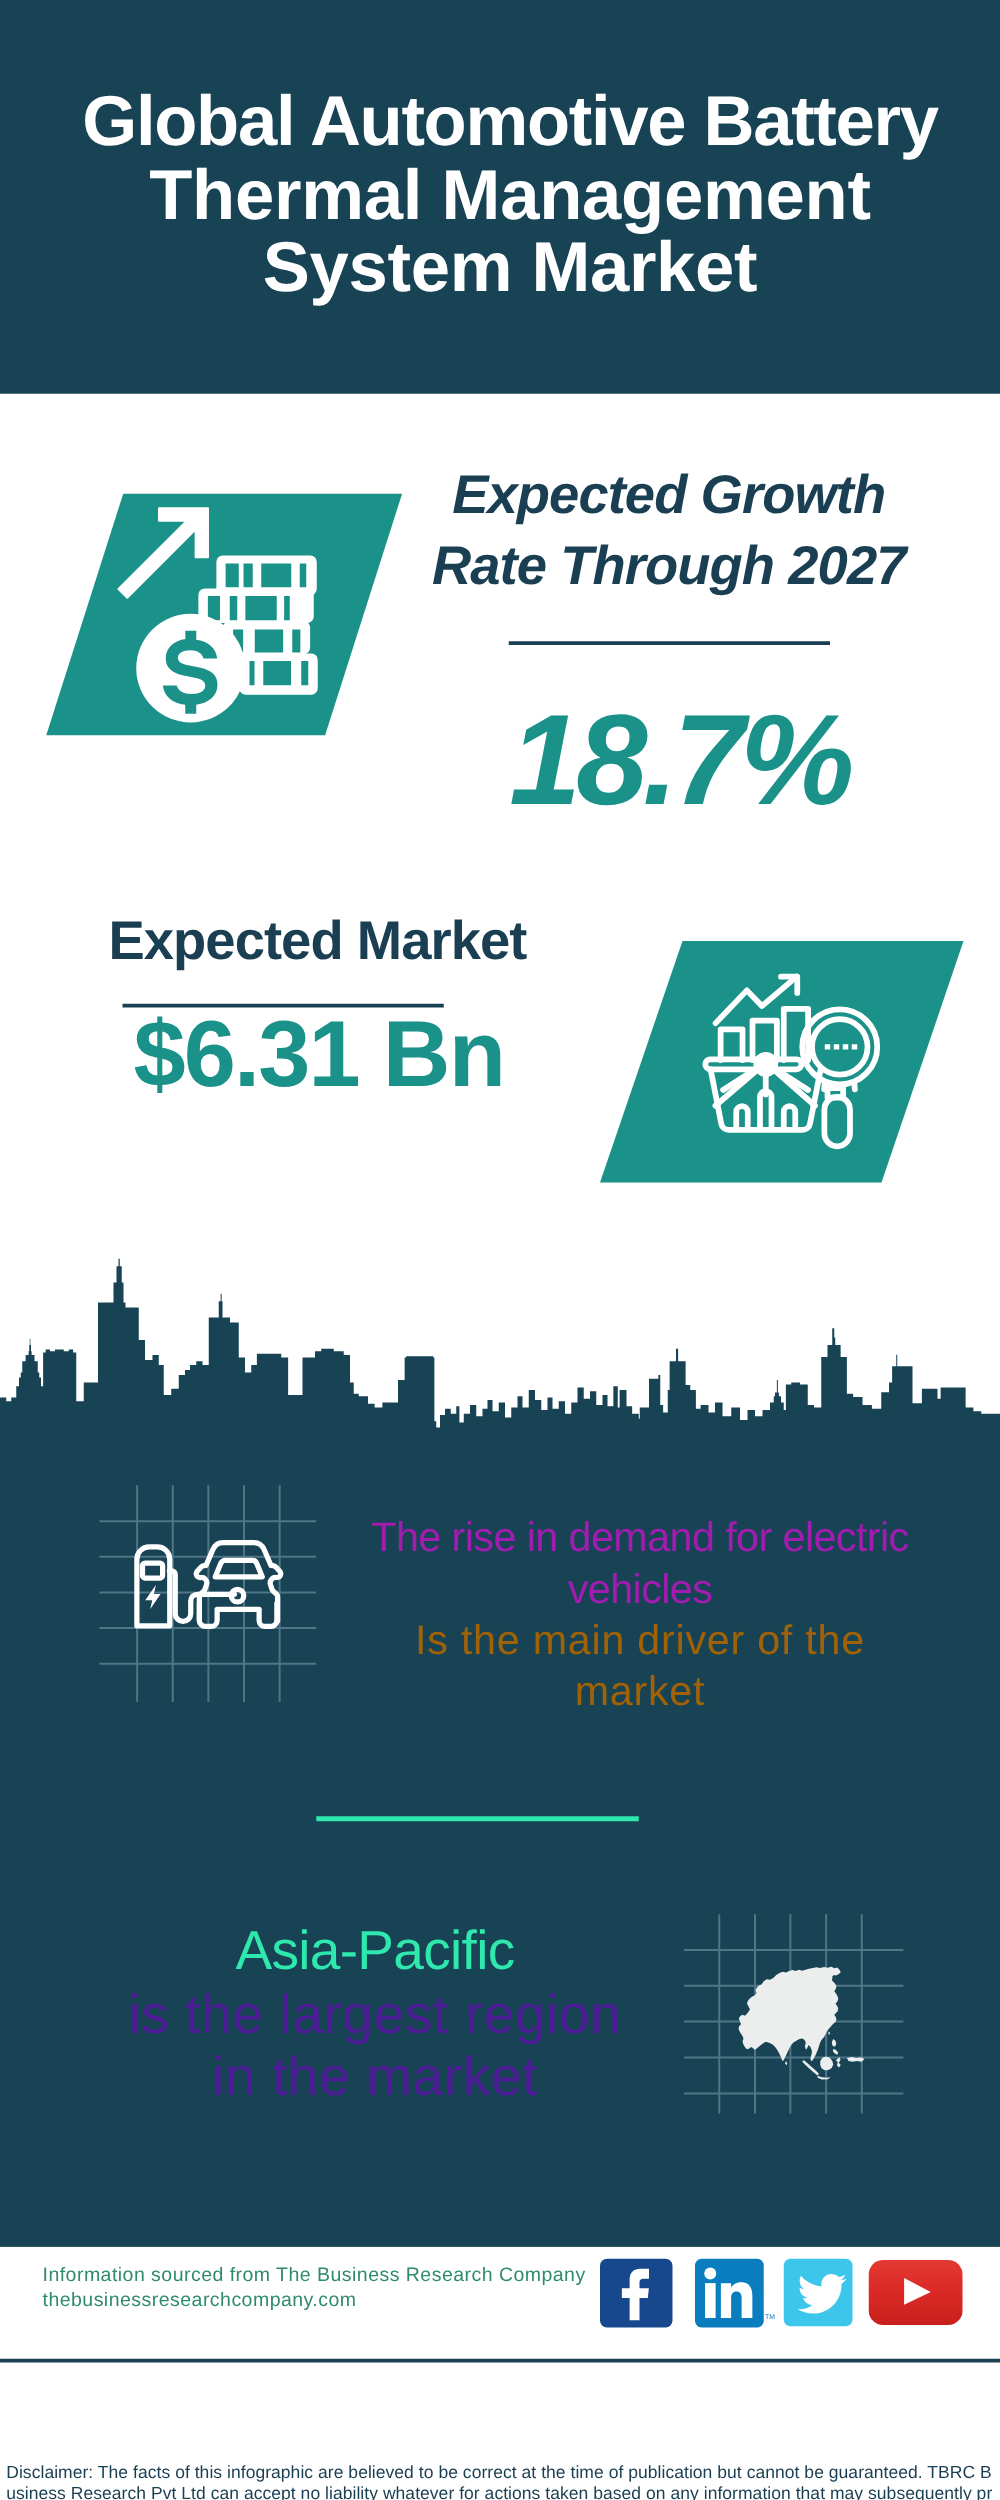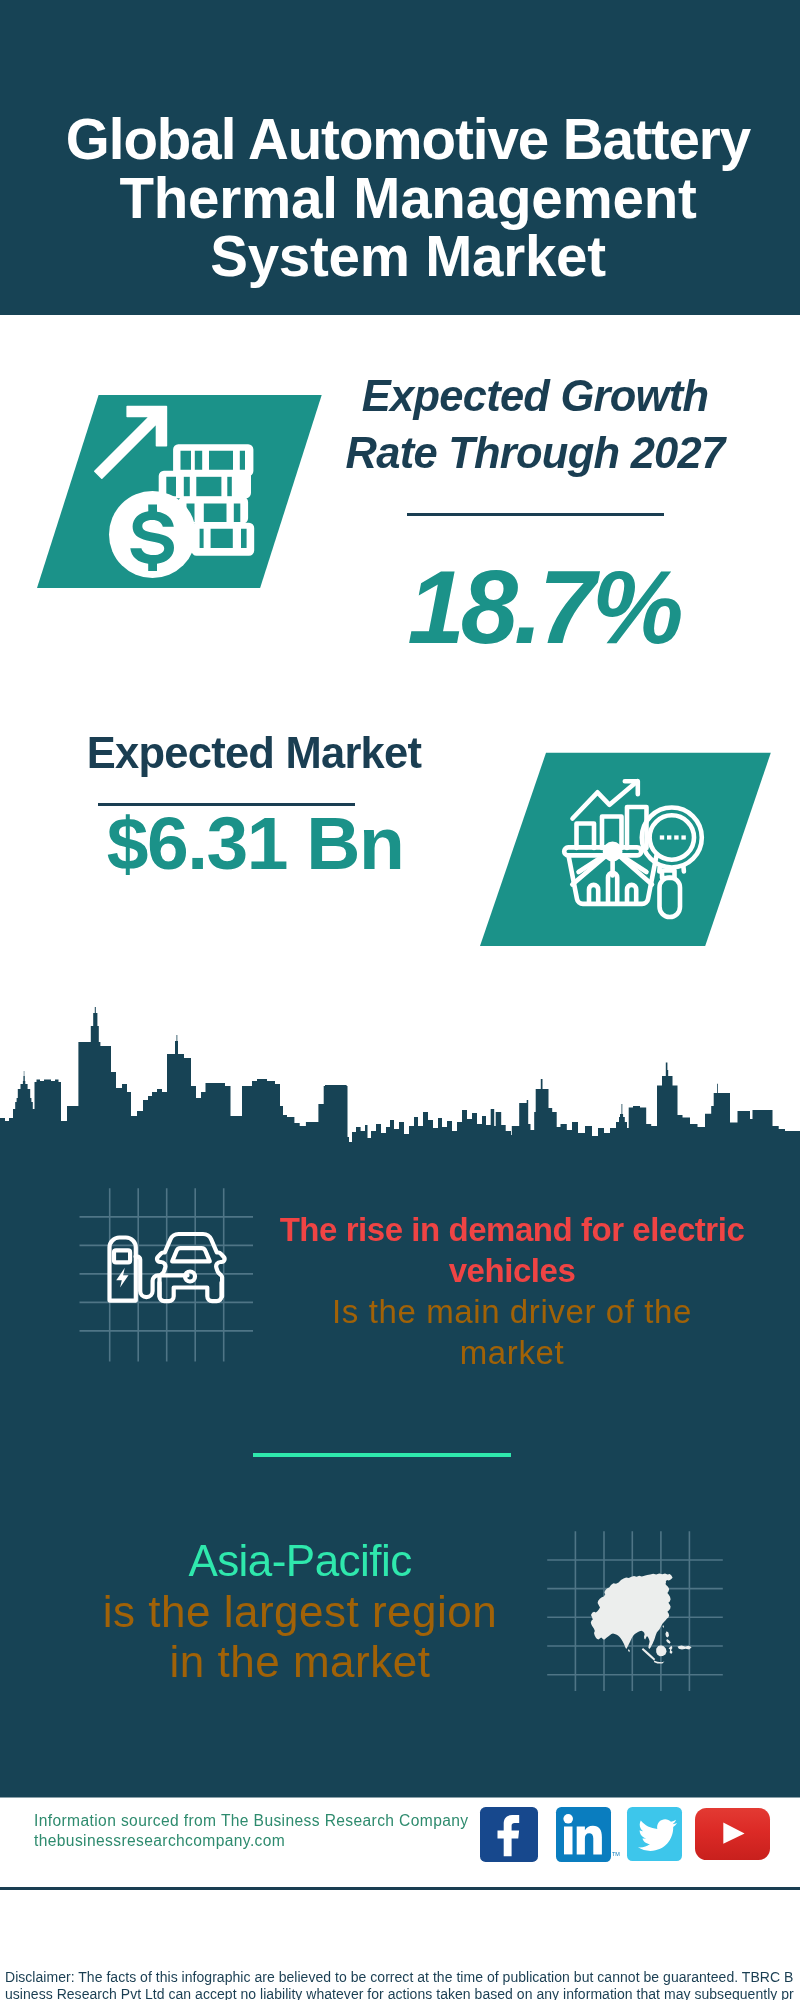--- a/index.html
+++ b/index.html
@@ -3,21 +3,21 @@
 <meta charset="utf-8">
 <style>
   html,body{margin:0;padding:0;}
   body{width:800px;height:2000px;background:#ffffff;font-family:"Liberation Sans",sans-serif;overflow:hidden;
        -webkit-font-smoothing:antialiased;}
   .page{position:relative;width:800px;height:2000px;overflow:hidden;background:#fff;}
 
   
   .header{position:absolute;left:0;top:0;width:800px;height:314.5px;background:#174355;}
   .header-title{position:absolute;left:48px;top:68px;width:720px;
-     font-size:56.5px;line-height:58.5px;font-weight:bold;color:#ffffff;text-align:center;letter-spacing:-0.2px;margin-top:43px;}
+     font-size:56.5px;line-height:58.5px;font-weight:bold;color:#ffffff;text-align:center;letter-spacing:-0.2px;}
   .header-title > div:nth-child(1){letter-spacing:-1.05px;}
   .header-title > div:nth-child(3){letter-spacing:-0.25px;}
 
   
   .stat-heading{font-size:43.5px;line-height:57px;font-weight:bold;color:#1a3e52;text-align:center;letter-spacing:-0.75px;}
   .stat-rule{height:3px;background:#1a3e52;margin:0 auto;}
   .stat-value{font-size:103px;line-height:103px;font-weight:bold;color:#1b9289;text-align:center;letter-spacing:-4px;}
 
   
   .block1-text{position:absolute;left:325px;top:368px;width:420px;font-style:italic;}
@@ -33,29 +33,29 @@
 
   
   .darkbody{position:absolute;left:0;top:1000px;width:800px;height:800px;overflow:hidden;}
   .darkbody svg{position:absolute;left:0;top:0;}
 
   
   .ev-icon{position:absolute;left:78px;top:1186px;width:176px;height:176px;}
   .ev-text{position:absolute;left:256px;top:1209px;width:512px;text-align:center;
       font-size:33px;line-height:41px;letter-spacing:-0.45px;}
   .ev-text .l2{width:430px;margin:0 auto;letter-spacing:0.6px;}
-  .ev-text .l1{color:#ef4444;font-weight:bold;}
+  .ev-text .l1{color:#a21caf;font-weight:normal;}
   .ev-text .l2{color:#a16207;font-weight:normal;}
 
   .mid-rule{position:absolute;left:253px;top:1453px;width:258px;height:4px;background:#2fe8ad;}
 
   .ap-text{position:absolute;left:44px;top:1536px;width:512px;text-align:center;
       font-size:44px;line-height:50.5px;letter-spacing:-0.55px;}
   .ap-text .l1{color:#2fe8ad;font-weight:normal;}
-  .ap-text .l2{color:#a16207;font-weight:normal;letter-spacing:0.5px;}
+  .ap-text .l2{color:#4c1d95;font-weight:normal;letter-spacing:0.5px;}
   .map-icon{position:absolute;left:547px;top:1531px;width:176px;height:160px;}
 
   
   .footer-src{position:absolute;left:34px;top:1811px;font-size:15.6px;line-height:20.3px;color:#2e8b6e;letter-spacing:0.38px;}
   .social{position:absolute;top:1808px;width:56.3px;height:54px;border-radius:9px;}
   .social svg{display:block;}
   .divider{position:absolute;left:0;top:1886.8px;width:800px;height:3.4px;background:#1a3e52;}
   .disclaimer{position:absolute;left:5px;top:1969px;width:790px;font-size:14px;line-height:16.8px;color:#1a3e52;letter-spacing:0.035px;text-align:left;word-break:break-all;}
 </style>
 </head>

